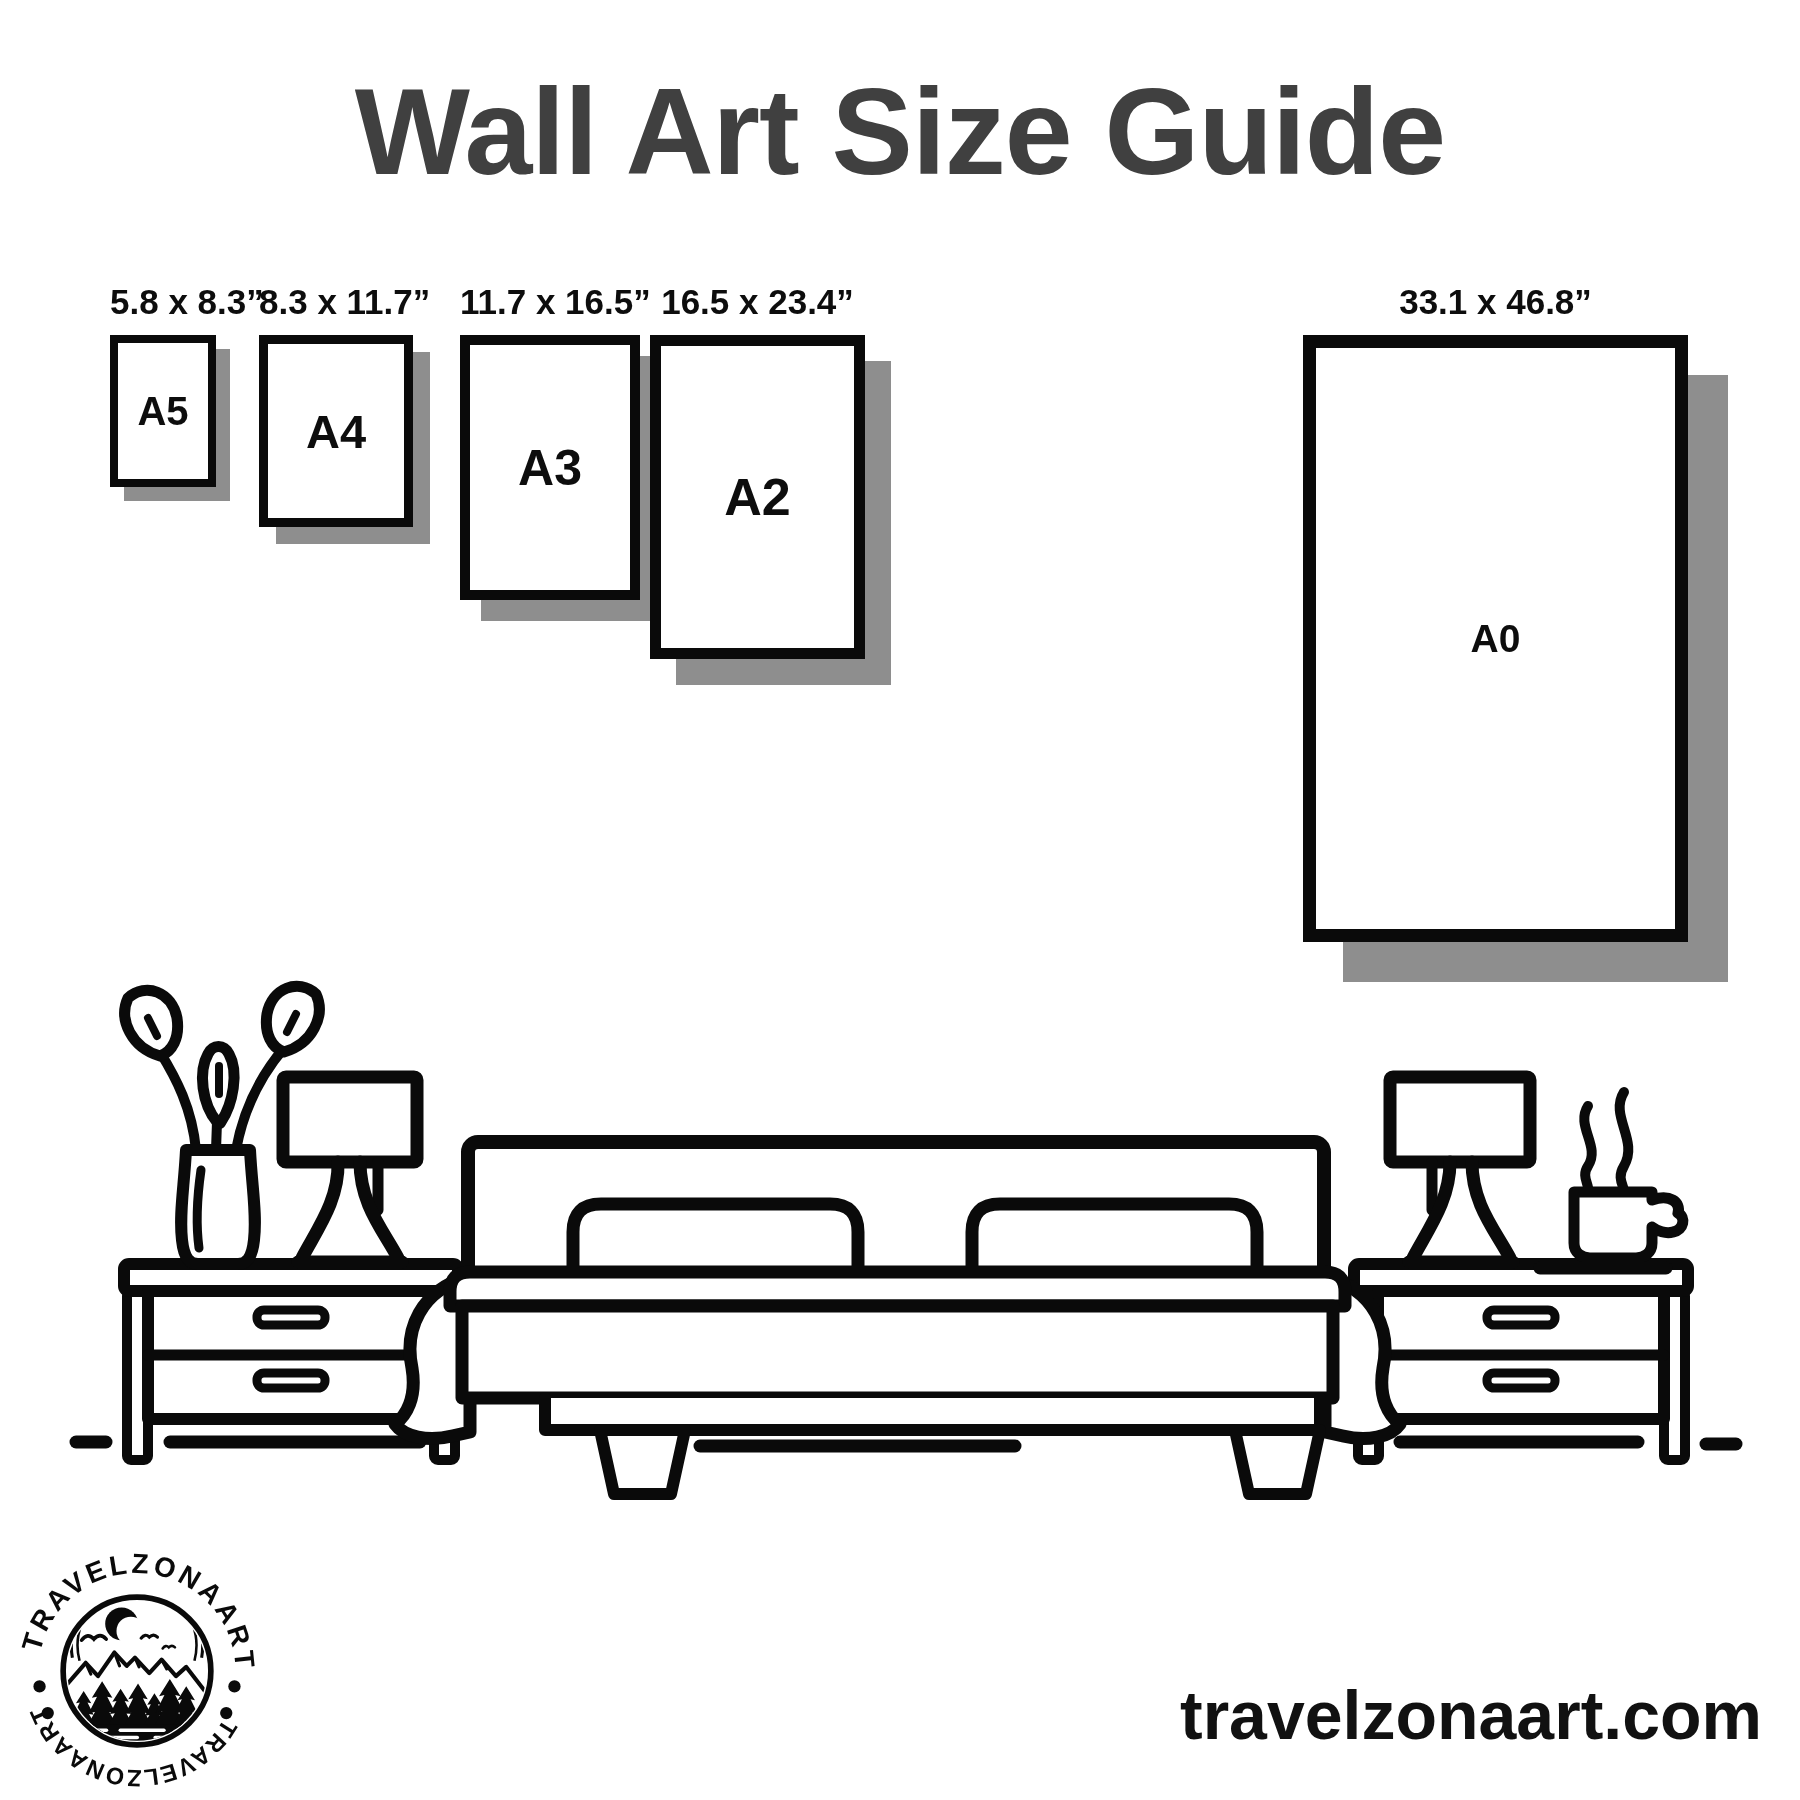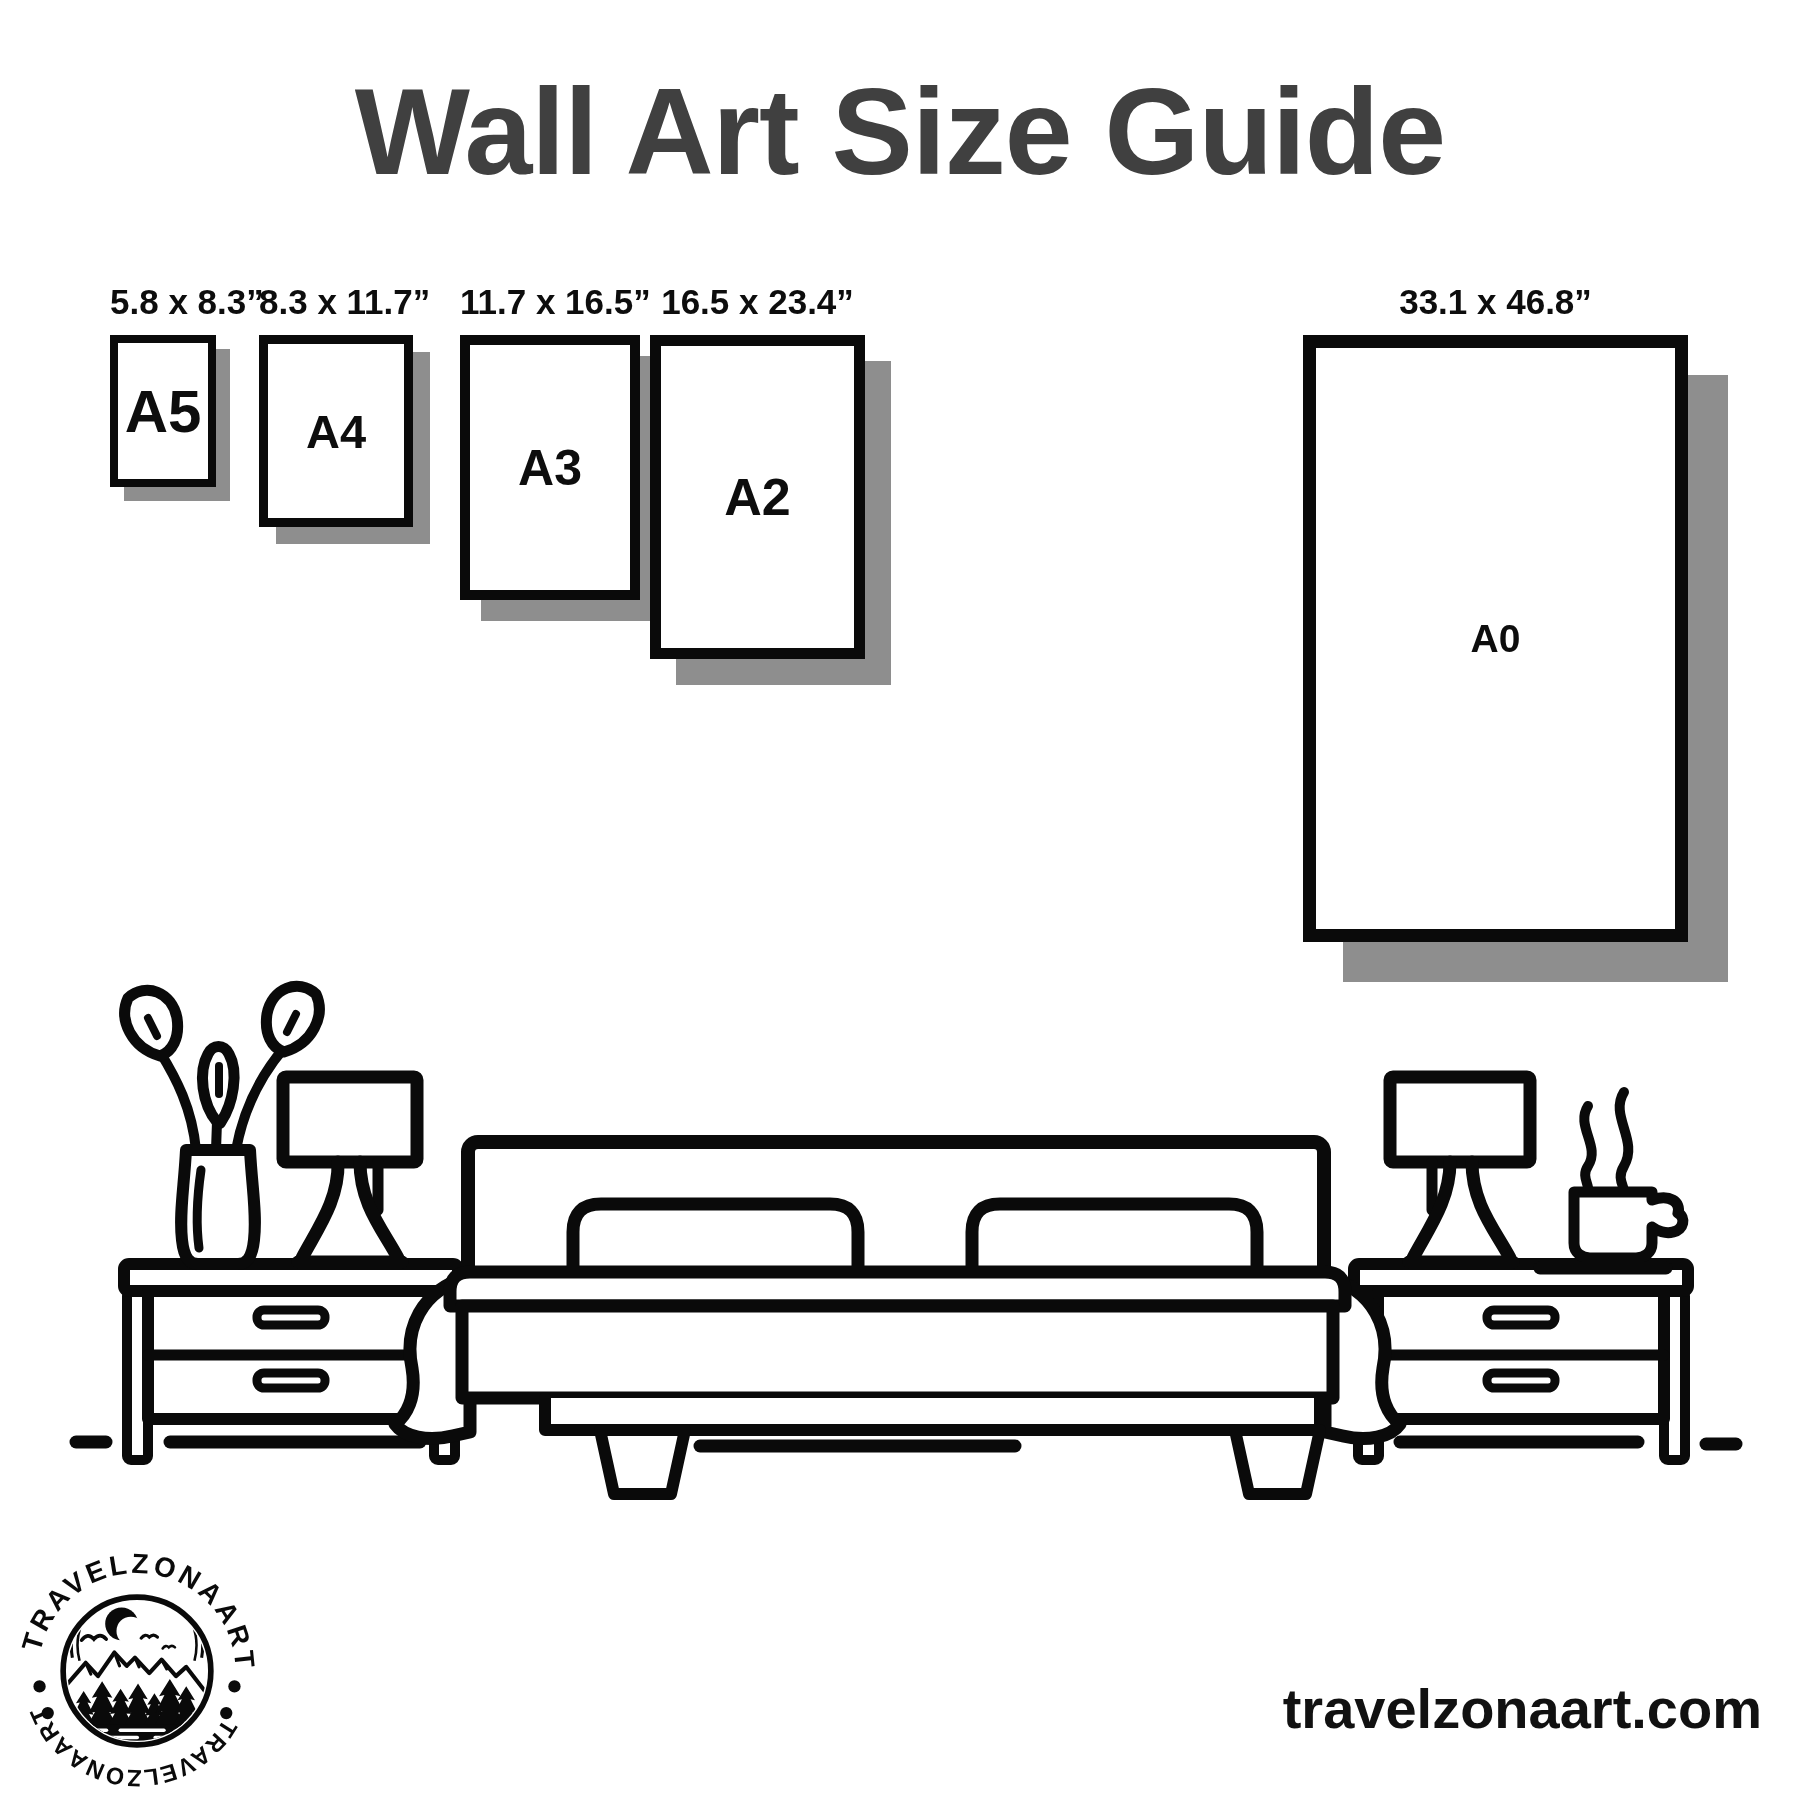--- a/index.html
+++ b/index.html
@@ -16,39 +16,39 @@
   .size-label{
     display:block;text-align:center;height:55px;line-height:44px;
     font-size:35px;font-weight:700;color:#0d0d0d;white-space:nowrap;
   }
   .frame{
     box-sizing:border-box;background:#fff;border:10px solid #0a0a0a;
     display:flex;align-items:center;justify-content:center;
   }
   .frame span{font-weight:700;color:#0d0d0d;}
   .fw0{left:110px;width:106px;}  .fw0 .frame{height:152px;border-width:8px;box-shadow:14px 14px 0 0 #8e8e8e;}
-  .fw0 .frame span{font-size:60px;}
+  .fw0 .frame span{font-size:40px;}
   .fw1{left:259px;width:154px;}  .fw1 .frame{height:192px;border-width:9px;box-shadow:17px 17px 0 0 #8e8e8e;}
   .fw1 .frame span{font-size:47px;}
   .fw2{left:460px;width:180px;}  .fw2 .frame{height:265px;border-width:10px;box-shadow:21px 21px 0 0 #8e8e8e;}
   .fw2 .frame span{font-size:50px;}
   .fw3{left:650px;width:215px;}  .fw3 .frame{height:324px;border-width:11px;box-shadow:26px 26px 0 0 #8e8e8e;}
   .fw3 .frame span{font-size:52px;}
   .fw4{left:949px;width:304px;}  .fw4 .frame{height:467px;border-width:12px;box-shadow:30px 30px 0 0 #8e8e8e;}
   .fw4 .frame span{font-size:55px;}
   .fw5{left:1303px;width:385px;} .fw5 .frame{height:607px;border-width:13px;box-shadow:40px 40px 0 0 #8e8e8e;}
   .fw5 .frame span{font-size:39px;}
   
   .scene{position:absolute;left:0;top:960px;}
   
   .logo{position:absolute;left:18px;top:1552px;}
   .logo text{font-family:"Liberation Sans","DejaVu Sans",sans-serif;}
   .website{
     position:absolute;right:38px;top:1676px;
-    font-size:56px;font-weight:800;color:#111;letter-spacing:0;white-space:nowrap;
+    font-size:68px;font-weight:800;color:#111;letter-spacing:0;white-space:nowrap;
   }
 </style>
 </head>
 <body>
 
 <div id="canvas">
 
   <div class="page-title">Wall Art Size Guide</div>
 
   <div class="frame-wrap fw0">

